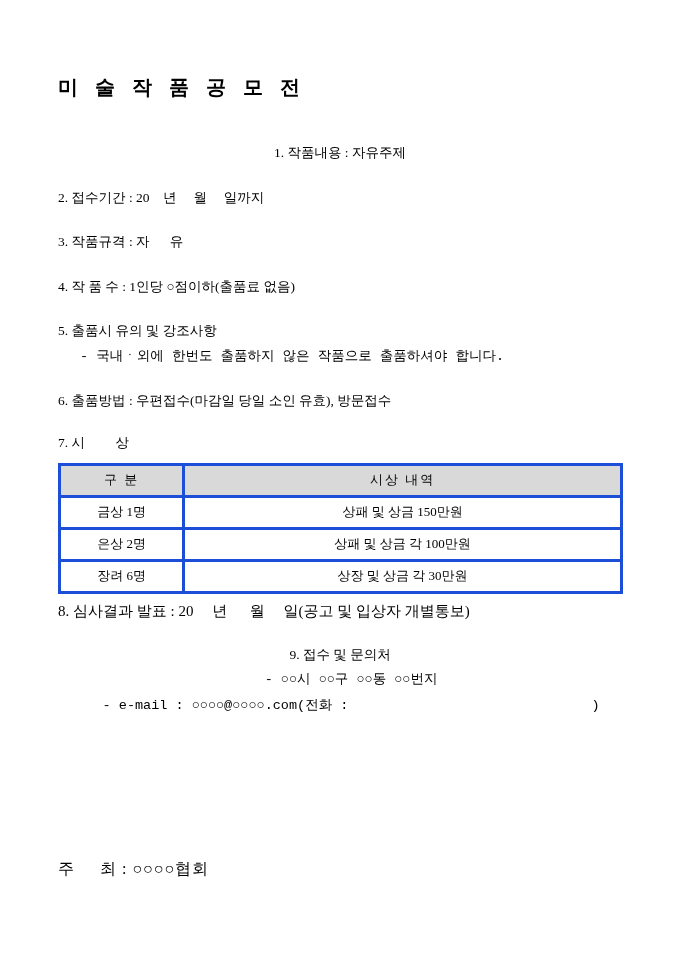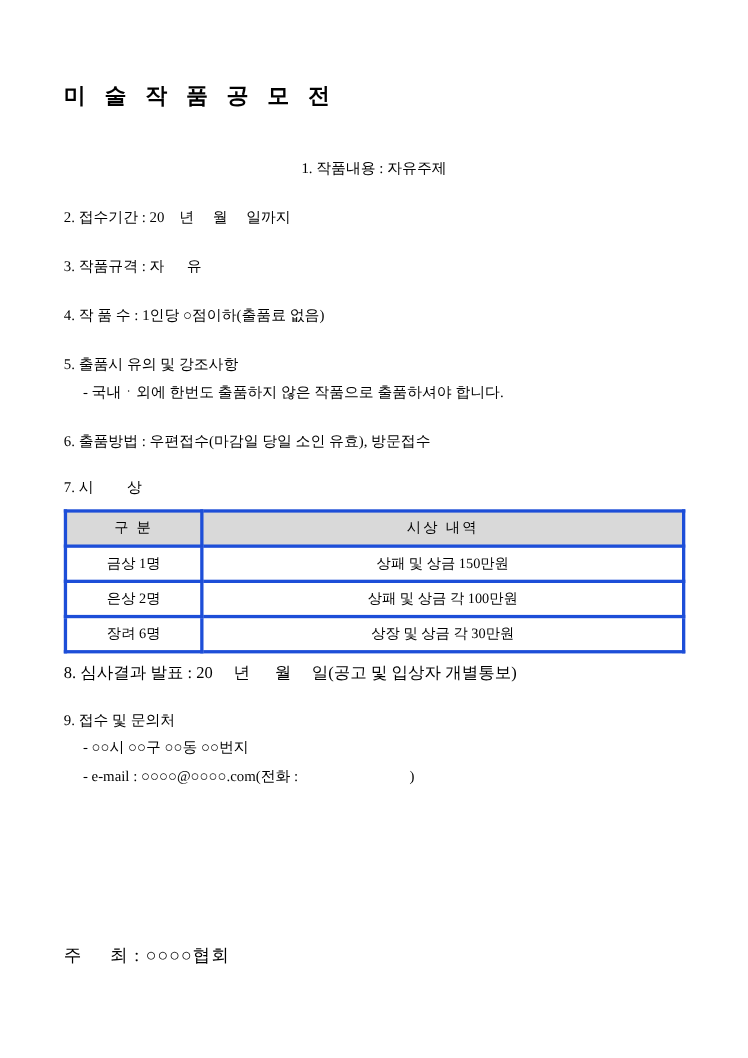--- a/index.html
+++ b/index.html
@@ -40,20 +40,21 @@
   .item.first {
     margin-top: 42px;
     text-align: center;
   }
   .subitem {
     font-size: 13.5px;
     line-height: 1.45;
     margin-top: 6px;
     padding-left: 14px;
     white-space: pre;
+    font-family: Liberation Mono, monospace;
   }
   .item-tight {
     margin-top: 22px;
   }
   table.award-table {
     border-collapse: collapse;
     width: 562px;
     margin-top: 10px;
     margin-left: 0;
     table-layout: fixed;
@@ -73,20 +74,21 @@
   }
   table.award-table col.c1 { width: 124px; }
   table.award-table col.c2 { width: 438px; }
   .after-table {
     font-size: 15px;
     margin-top: 8px;
     white-space: pre;
   }
   .contact-block {
     margin-top: 24px;
+    text-align: center;
   }
   .organizer {
     position: absolute;
     left: 58px;
     top: 785px;
     font-size: 16px;
     letter-spacing: 1px;
     white-space: pre;
   }
 </style>

